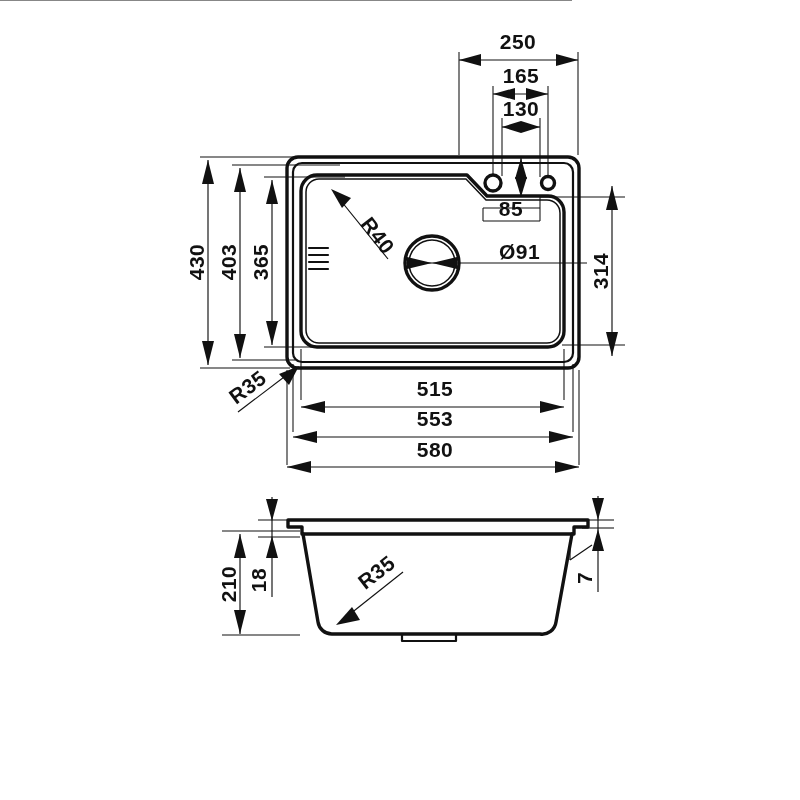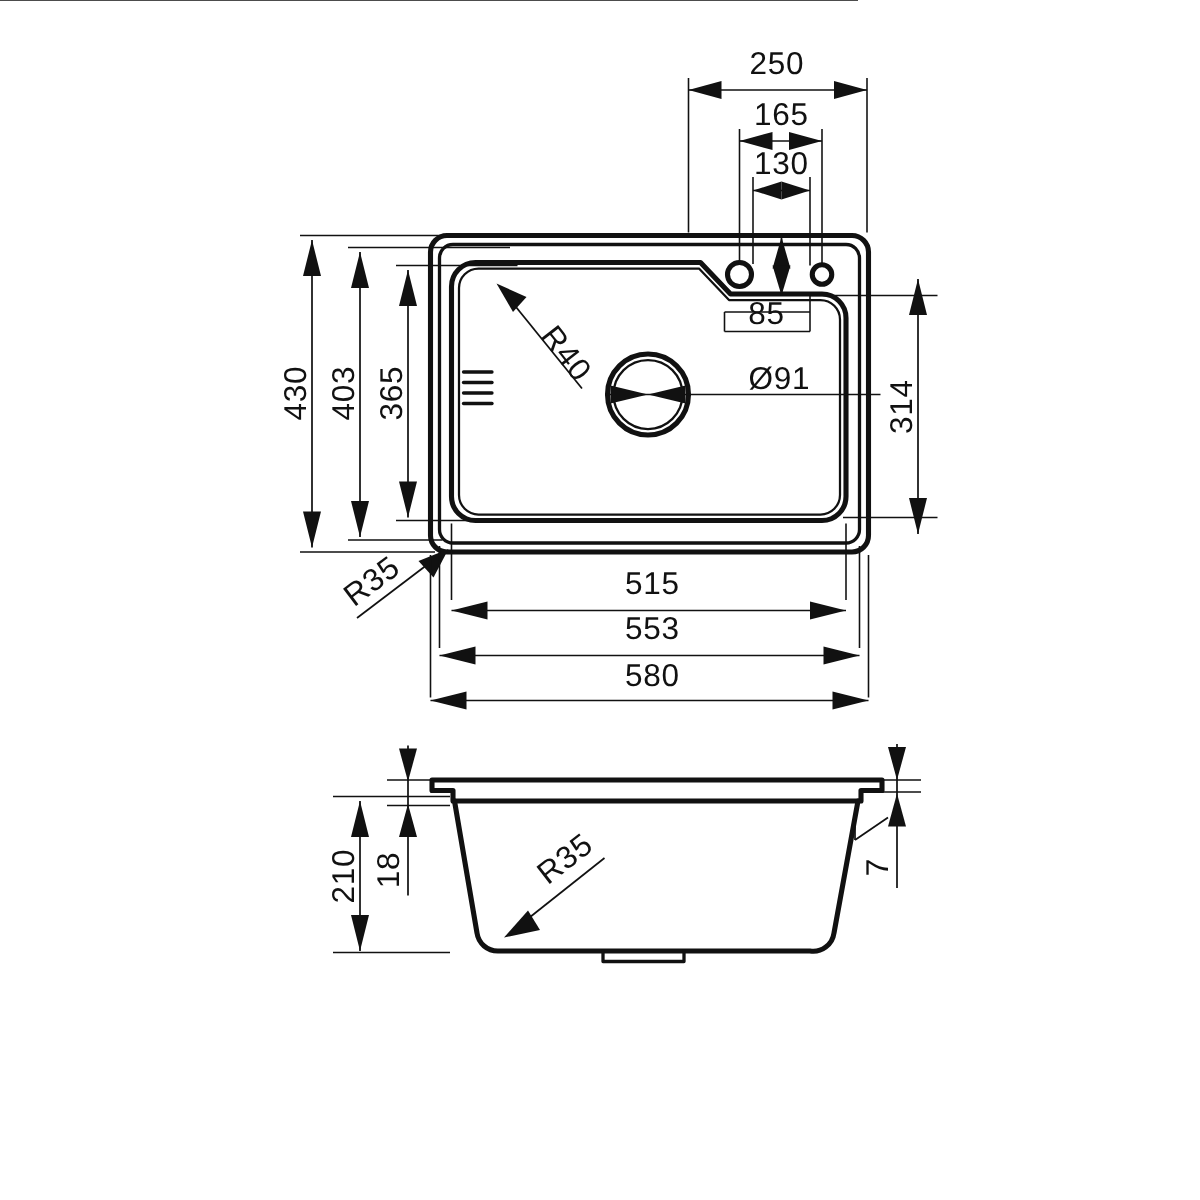--- a/index.html
+++ b/index.html
@@ -12,20 +12,21 @@
     width: 800px;
     height: 800px;
     overflow: hidden;
     font-family: "Liberation Sans", sans-serif;
   }
   #drawing-root {
     position: relative;
     width: 800px;
     height: 800px;
     background: #ffffff;
+    font-weight: bold;
   }
   svg#tech-drawing {
     display: block;
     width: 800px;
     height: 800px;
   }
   .part-line {
     fill: none;
     stroke: #111111;
     stroke-linecap: round;

